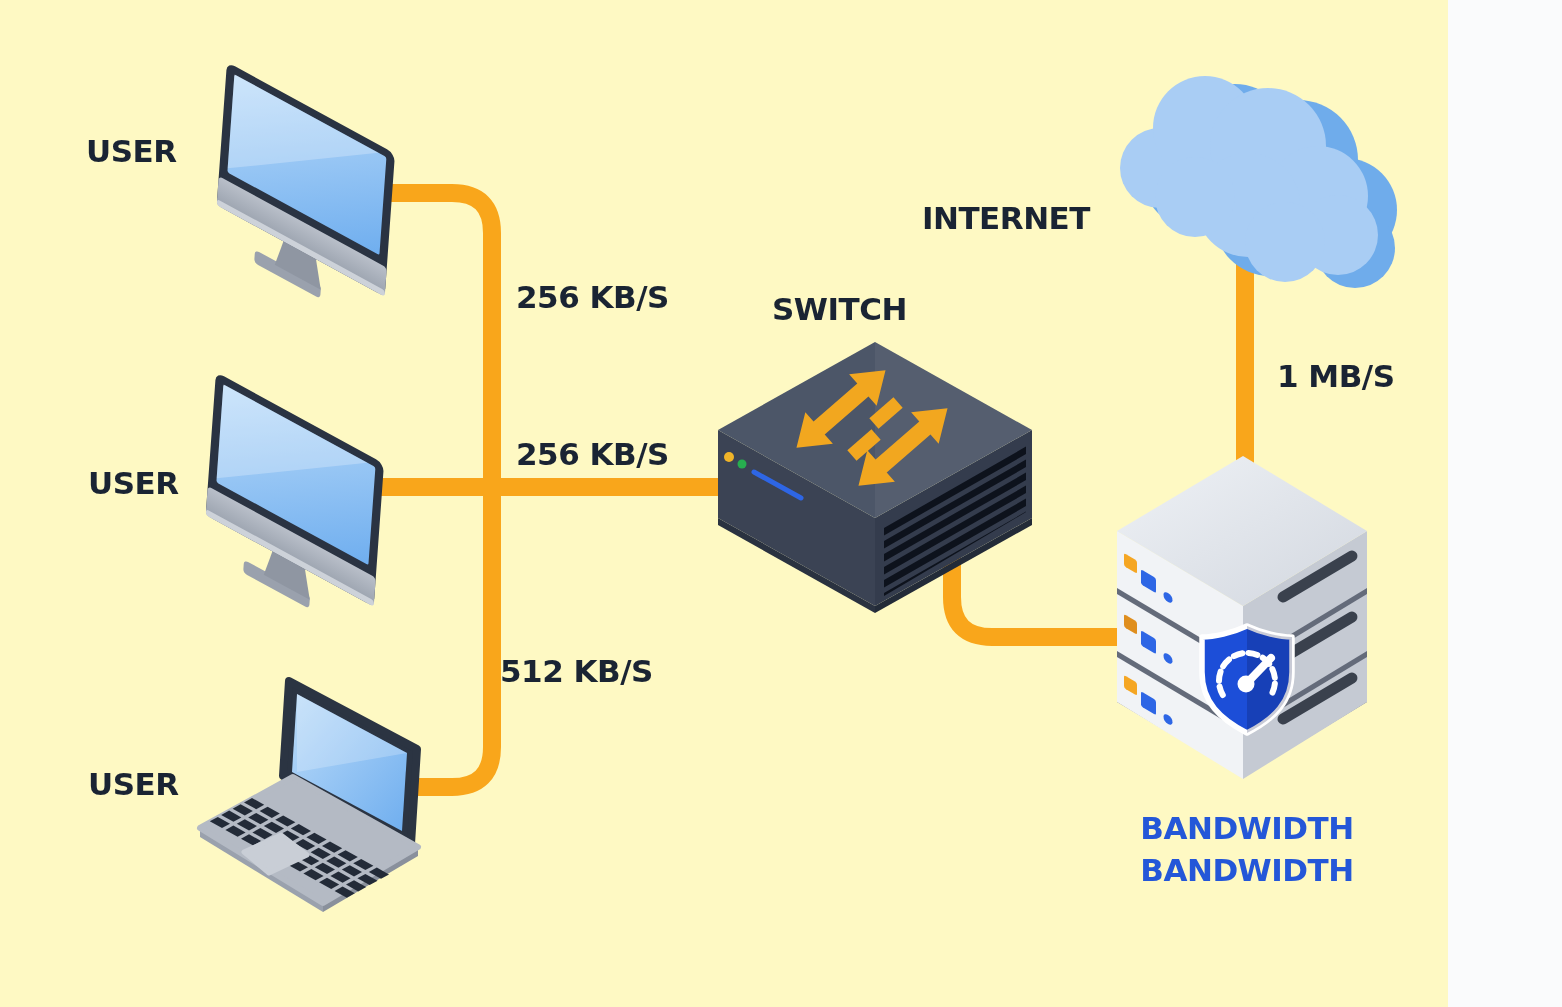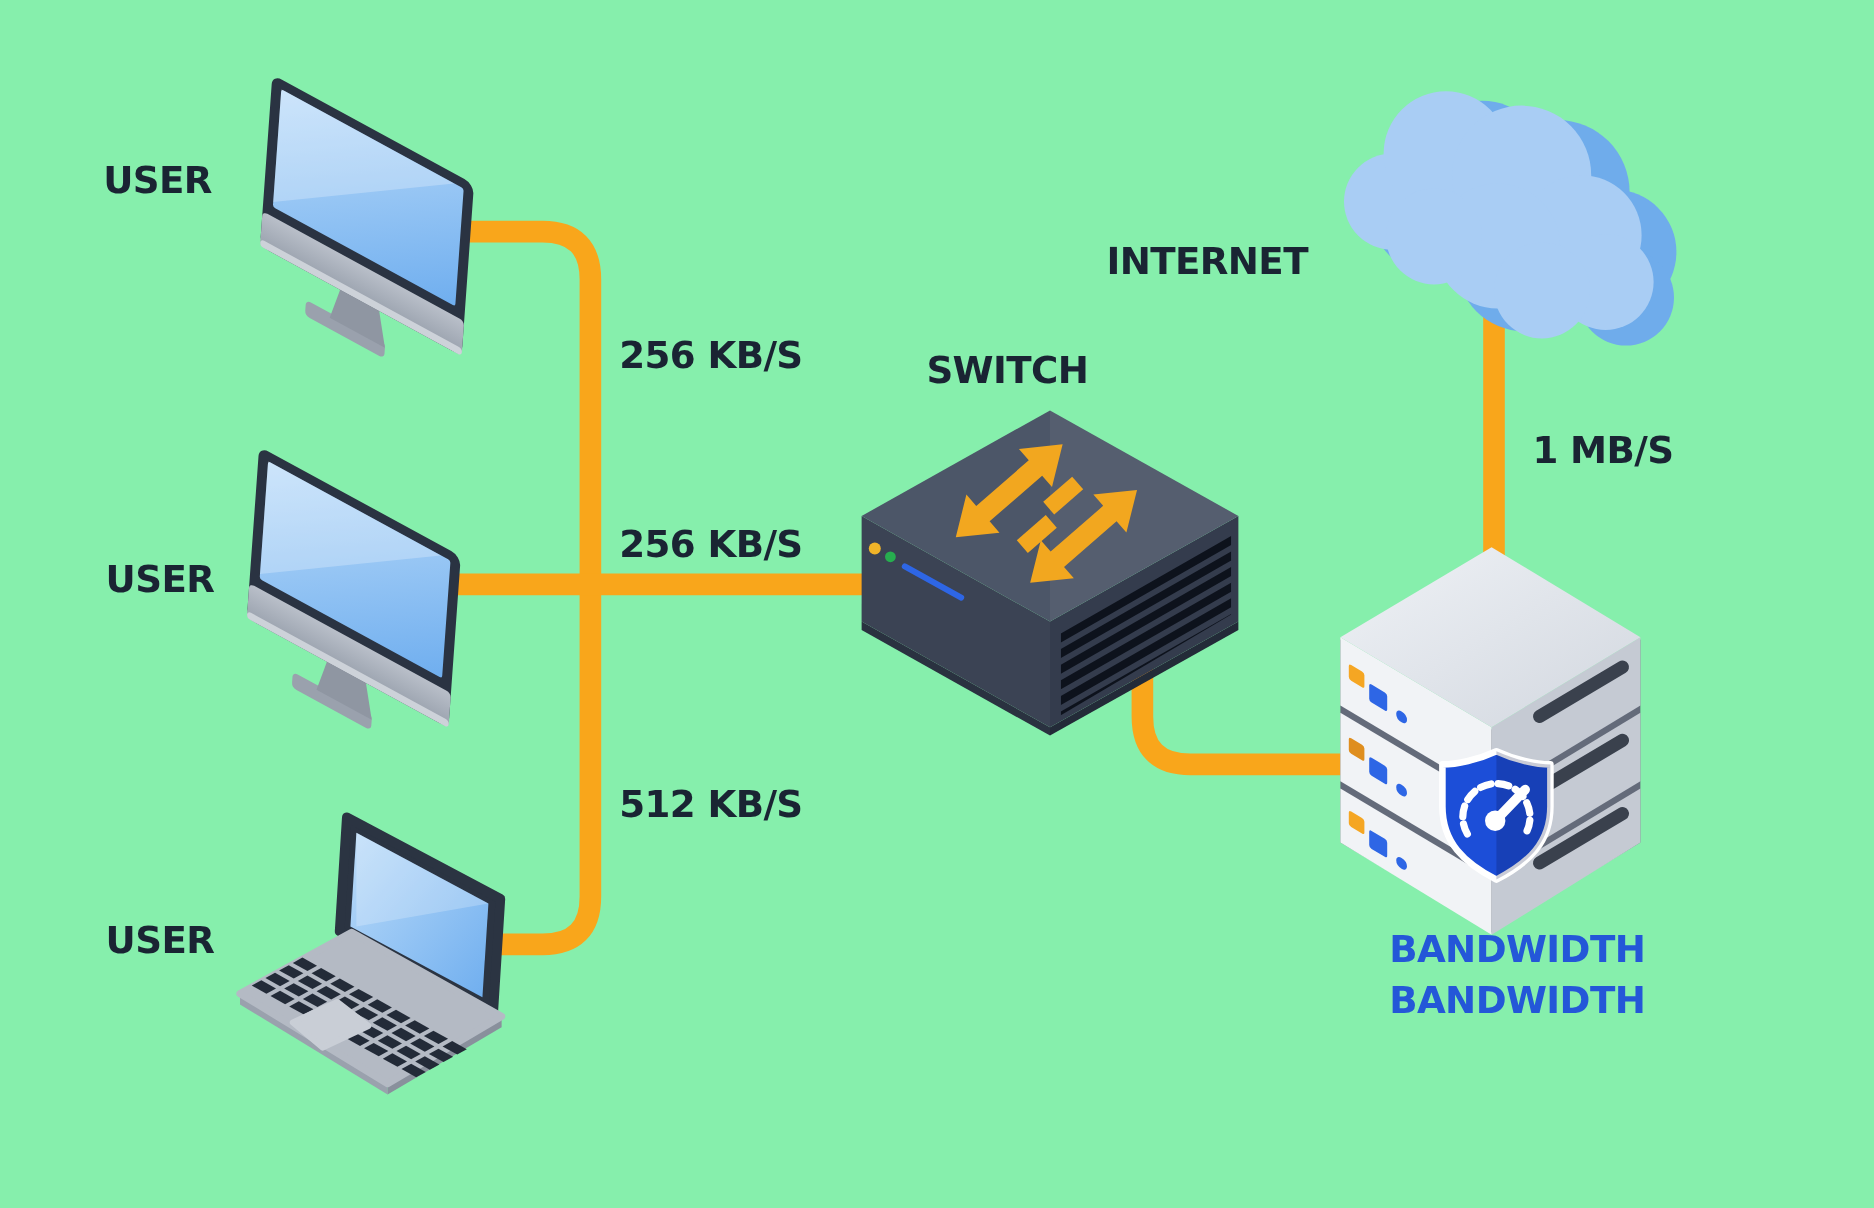--- a/index.html
+++ b/index.html
@@ -1,31 +1,31 @@
 <!DOCTYPE html>
 <html style="--cable: #F9A61B; --text-dark: #1A2433; --text-blue: #2457D8; --arrow: #F2A71F; --shield-blue: #1C4ED8; --switch-top: #4C5668; --screen-blue: #8FC0F3; --cloud-blue: #A9CDF4;"><head>
 <meta charset="utf-8">
 <style>
   html,body{margin:0;padding:0;background:#FAFBFC;}
   .stage{
-    position:relative;width:1562px;height:1007px;overflow:hidden;
-    background:#86efac;
+    position:relative;width:1448px;height:1007px;overflow:hidden;
+    background:#fef9c3;
     font-family:"DejaVu Sans","Liberation Sans",sans-serif;
   }
   svg{position:absolute;left:0;top:0;}
   .lbl{
     position:absolute;
     font-weight:700;
     font-size:31px;
     letter-spacing:-0.5px;
     color:var(--text-dark,#1A2433);
     white-space:nowrap;
   }
   .lbl.blue{color:var(--text-blue,#2457D8);}
-  .lbl.center{text-align:right;white-space:normal;line-height:42px;}
+  .lbl.center{text-align:center;white-space:normal;line-height:42px;margin-top:36px;}
 </style>
 </head>
 <body>
 
 <div class="stage">
 
 <svg width="1562" height="1007" viewBox="0 0 1562 1007">
   <defs>
     <linearGradient id="scr" x1="0" y1="0" x2="1" y2="1">
       <stop offset="0" stop-color="#BCDCF9"></stop>
@@ -217,21 +217,21 @@
     </g>
   </g>
 </svg>
 
 <div class="lbl" style="left:86px;top:133px">USER</div>
 <div class="lbl" style="left:88px;top:465px">USER</div>
 <div class="lbl" style="left:88px;top:766px">USER</div>
 
 <div class="lbl" style="left:516px;top:279px">256 KB/S</div>
 <div class="lbl" style="left:516px;top:436px">256 KB/S</div>
-<div class="lbl" style="left:516px;top:653px">512 KB/S</div>
+<div class="lbl" style="left:500px;top:653px">512 KB/S</div>
 
 <div class="lbl" style="left:772px;top:291px">SWITCH</div>
 <div class="lbl" style="left:922px;top:200px">INTERNET</div>
 <div class="lbl" style="left:1277px;top:358px">1 MB/S</div>
 
 <div class="lbl blue center" style="left:1123px;top:771px;width:248px">
   <div>BANDWIDTH</div>
   <div>BANDWIDTH</div>
 </div>
 

